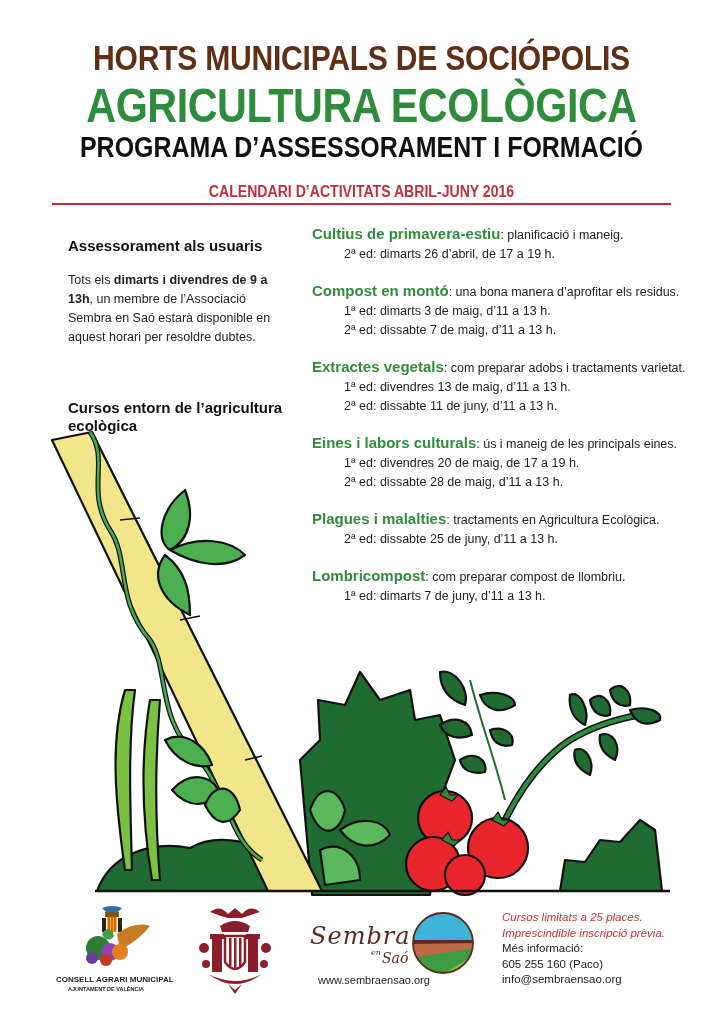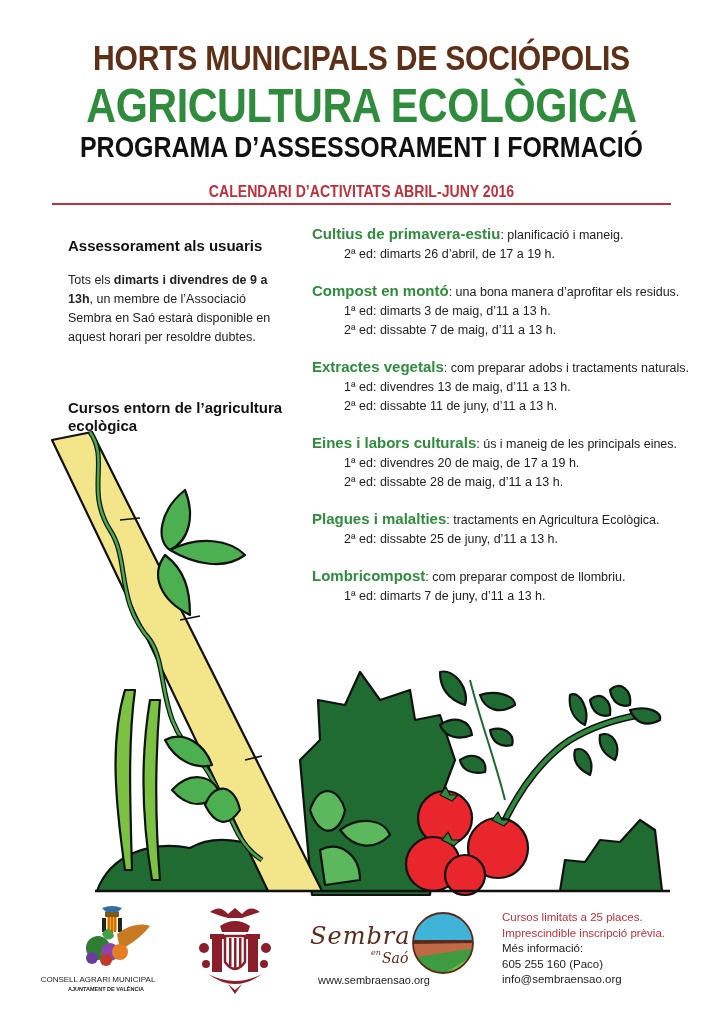--- a/index.html
+++ b/index.html
@@ -17,27 +17,27 @@
   .left-col p { margin: 16px; font-size: 12.5px; line-height: 19px; color: #222; }
   .left-col .gap { height: 20px; }
 
   .right-col { left: 312px; top: 224px; width: 410px; }
   .course { margin-bottom: 17px; }
   .course-line { font-size: 12.5px; line-height: 19px; color: #222; white-space: nowrap; }
   .course-title { font-size: 15px; font-weight: bold; color: #2f8c3c; }
   .edition { padding-left: 32px; font-size: 12.5px; line-height: 19px; color: #222; white-space: nowrap; }
 
   .illustration { left: 0; top: 430px; width: 723px; height: 470px; }
-  .consell-name { left: 40px; top: 975px; width: 116px; text-align: center; font-size: 8px; font-weight: normal; color: #222; white-space: nowrap; }
+  .consell-name { left: 56px; top: 975px; width: 116px; text-align: center; font-size: 8px; font-weight: bold; color: #222; white-space: nowrap; }
   .consell-sub { left: 48px; top: 986px; width: 116px; text-align: center; font-size: 5.5px; font-weight: bold; color: #222; white-space: nowrap; }
 
   .sembra-url { left: 318px; top: 974px; font-size: 11px; color: #222; white-space: nowrap; }
   .contact { left: 502px; top: 910px; }
   .contact div { font-size: 11.5px; line-height: 15.5px; white-space: nowrap; }
-  .contact .red { color: #c0303b; }
+  .contact .red { color: #c0303b; font-style: italic; }
   .contact .dark { color: #222; }
 </style>
 </head>
 <body>
 
 <div class="abs title1">HORTS MUNICIPALS DE SOCIÓPOLIS</div>
 <div class="abs title2">AGRICULTURA ECOLÒGICA</div>
 <div class="abs title3">PROGRAMA D’ASSESSORAMENT I FORMACIÓ</div>
 <div class="abs calendar-heading">CALENDARI D’ACTIVITATS ABRIL-JUNY 2016</div>
 <div class="abs divider"></div>
@@ -53,21 +53,21 @@
   <div class="course">
     <div class="course-line"><span class="course-title">Cultius de primavera-estiu</span><span>: planificació i maneig.</span></div>
     <div class="edition">2ª ed: dimarts 26 d’abril, de 17 a 19 h.</div>
   </div>
   <div class="course">
     <div class="course-line"><span class="course-title">Compost en montó</span><span>: una bona manera d’aprofitar els residus.</span></div>
     <div class="edition">1ª ed: dimarts 3 de maig, d’11 a 13 h.</div>
     <div class="edition">2ª ed: dissabte 7 de maig, d’11 a 13 h.</div>
   </div>
   <div class="course">
-    <div class="course-line"><span class="course-title">Extractes vegetals</span><span>: com preparar adobs i tractaments naturals.</span></div>
+    <div class="course-line"><span class="course-title">Extractes vegetals</span><span>: com preparar adobs i tractaments varietat.</span></div>
     <div class="edition">1ª ed: divendres 13 de maig, d’11 a 13 h.</div>
     <div class="edition">2ª ed: dissabte 11 de juny, d’11 a 13 h.</div>
   </div>
   <div class="course">
     <div class="course-line"><span class="course-title">Eines i labors culturals</span><span>: ús i maneig de les principals eines.</span></div>
     <div class="edition">1ª ed: divendres 20 de maig, de 17 a 19 h.</div>
     <div class="edition">2ª ed: dissabte 28 de maig, d’11 a 13 h.</div>
   </div>
   <div class="course">
     <div class="course-line"><span class="course-title">Plagues i malalties</span><span>: tractaments en Agricultura Ecològica.</span></div>

